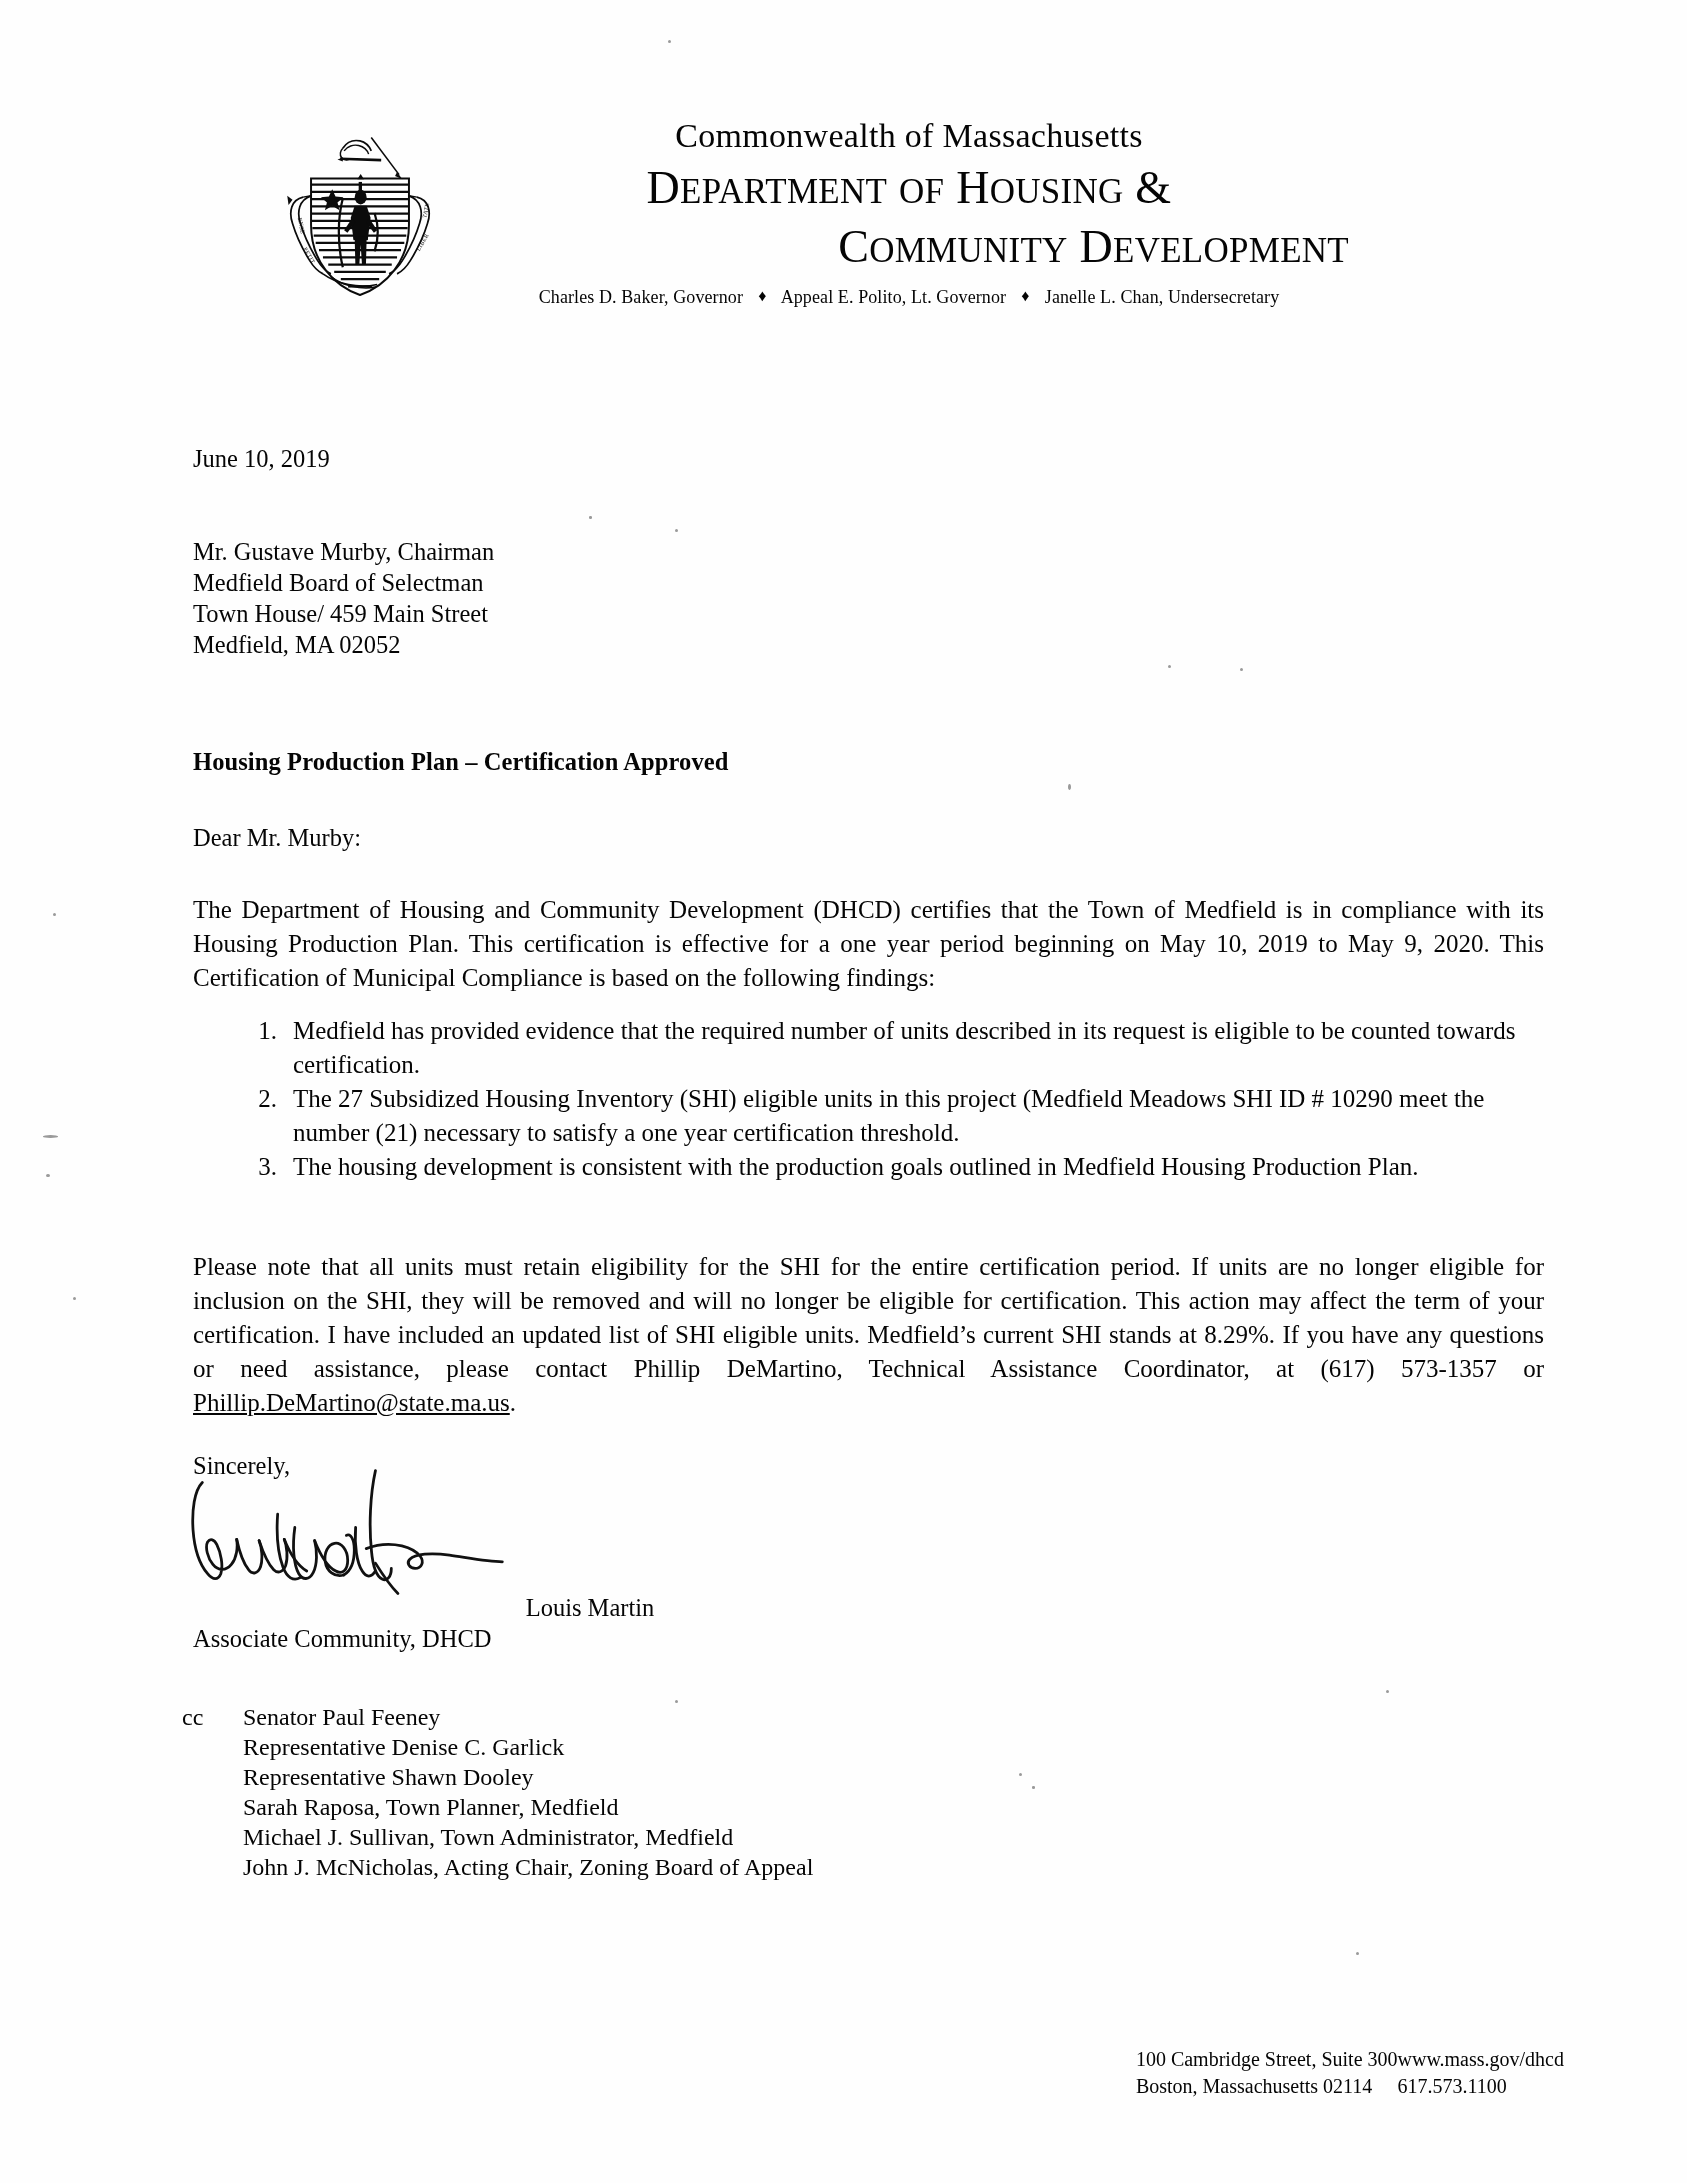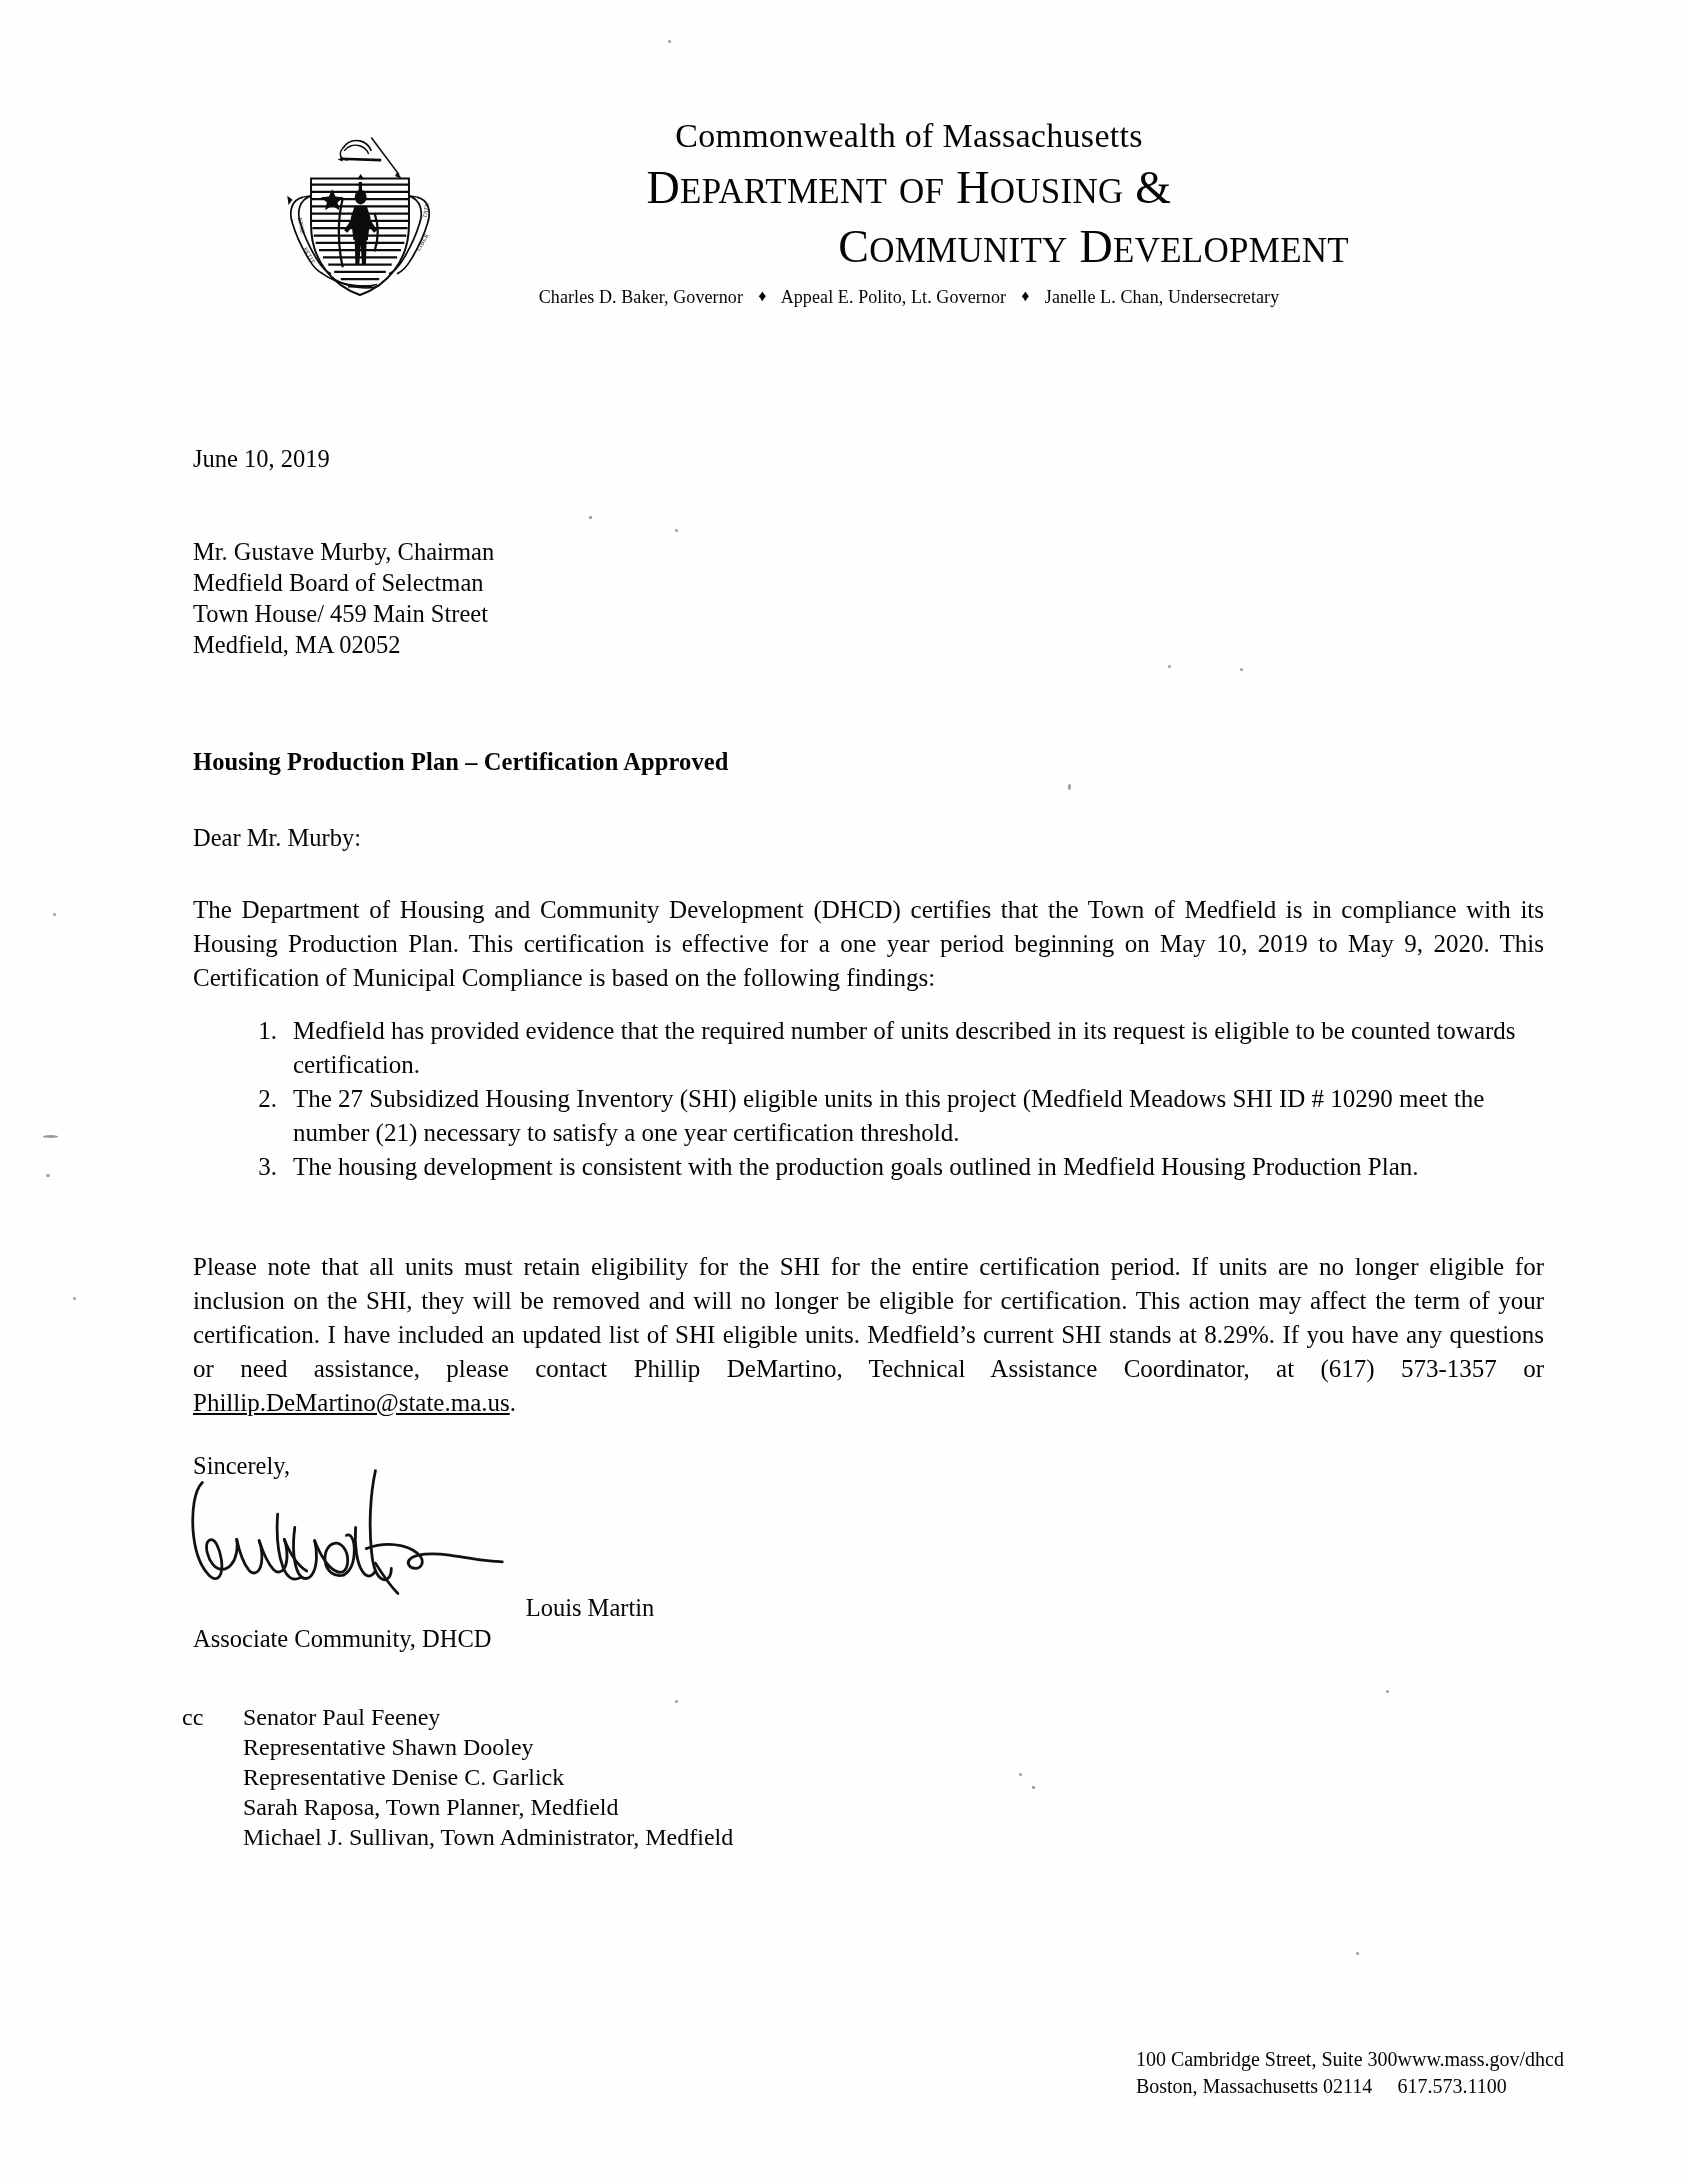--- a/index.html
+++ b/index.html
@@ -333,24 +333,25 @@
 
     <div class="sig-name">Louis Martin</div>
     <div class="sig-title">Associate Community, DHCD</div>
   </div>
 
   <div class="cc-block">
     <div class="cc-row">
       <div class="cc-label">cc</div>
       <ul class="cc-list">
         <li>Senator Paul Feeney</li>
+        <li>Representative Denise C. Garlick</li>
         <li>Representative Shawn Dooley</li>
-        <li>Representative Denise C. Garlick</li>
         <li>Sarah Raposa, Town Planner, Medfield</li>
         <li>Michael J. Sullivan, Town Administrator, Medfield</li>
+        <li>John J. McNicholas, Acting Chair, Zoning Board of Appeal</li>
       </ul>
     </div>
   </div>
 
   <div class="footer">
     <div class="footer-left">
       <div>100 Cambridge Street, Suite 300</div>
       <div>Boston, Massachusetts  02114</div>
     </div>
     <div class="footer-right">

